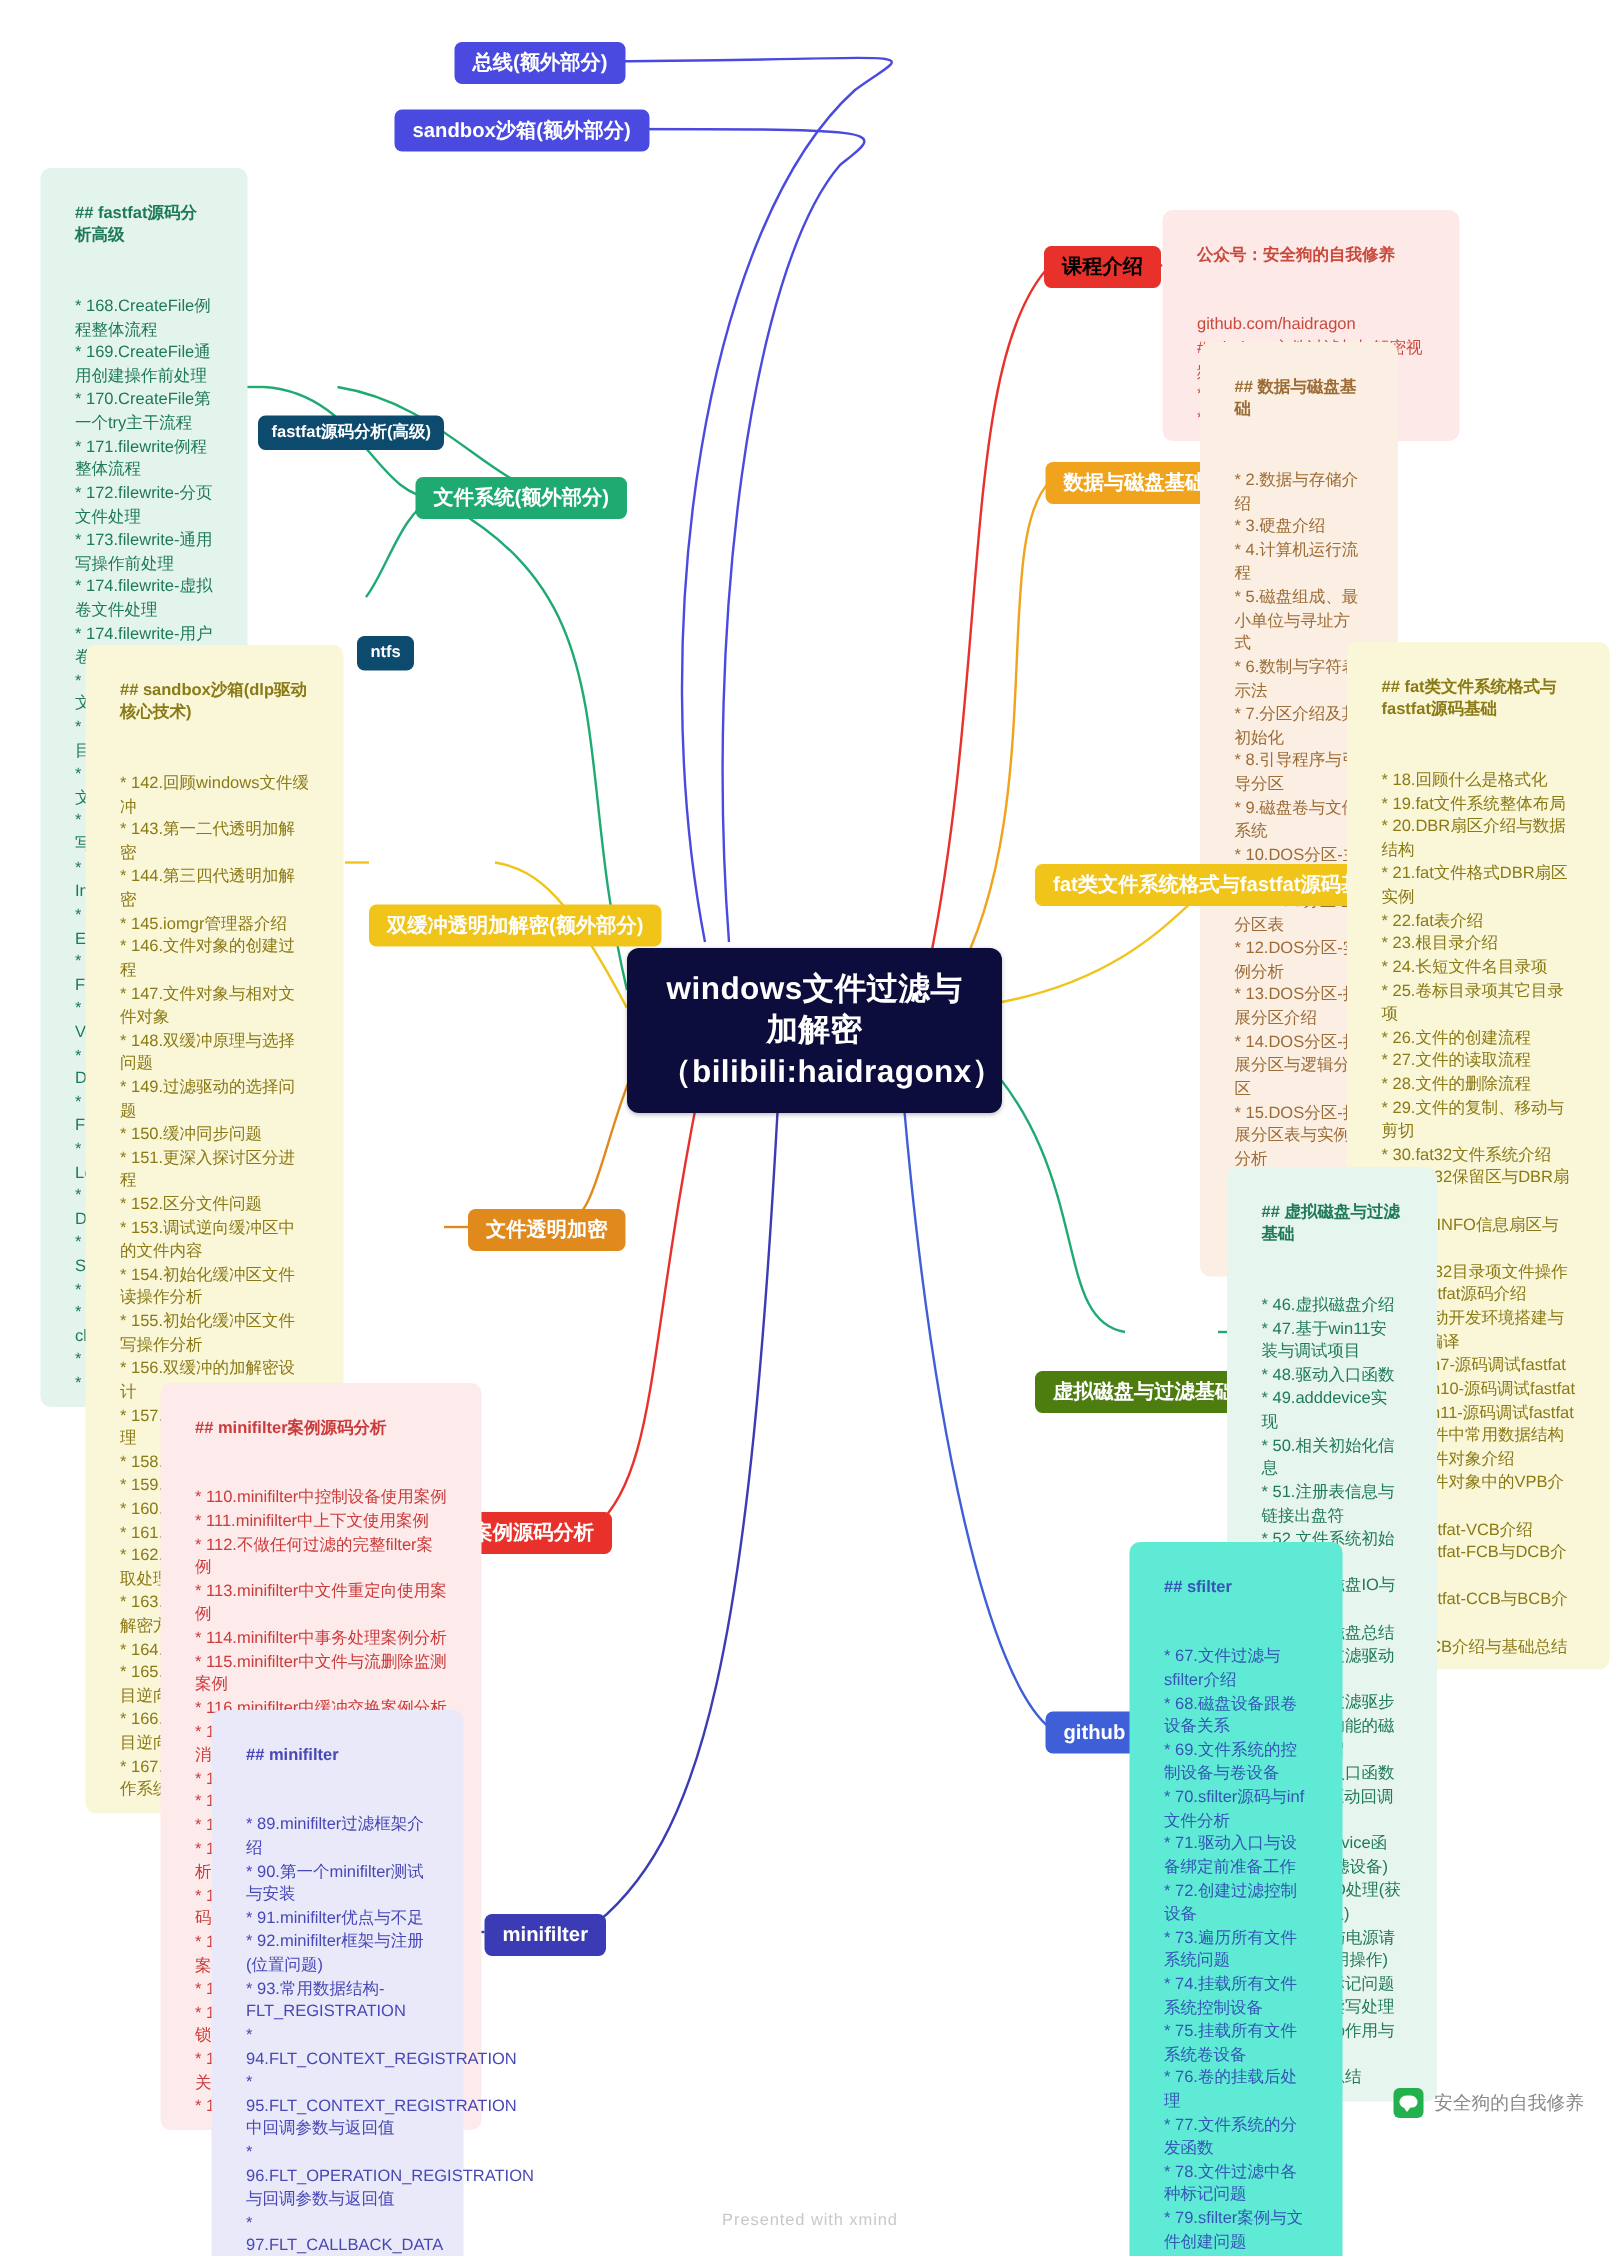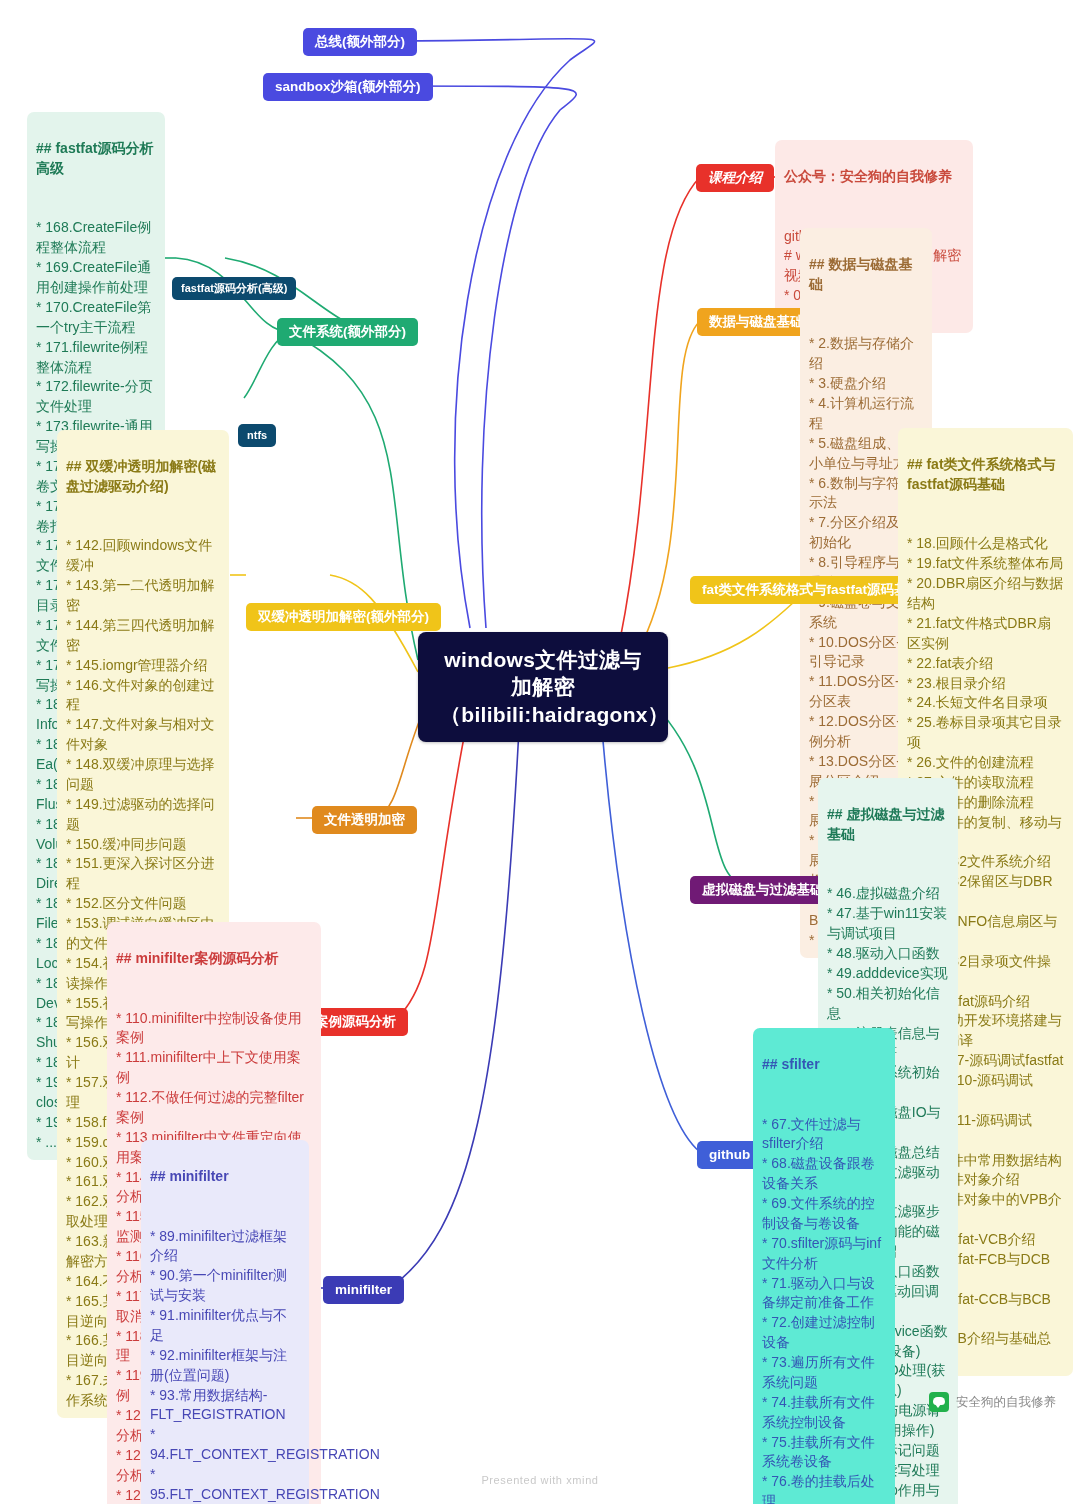--- a/index.html
+++ b/index.html
@@ -32,36 +32,36 @@
   .pill {
     border-radius:5px;
     padding:6px 12px;
     font-size:13.5px;
     font-weight:700;
     white-space:nowrap;
     line-height:1.2;
   }
   .pill-purple { background:#4a4ae0; color:#ffffff; }
   .pill-purple-2 { background:#4a4ae0; color:#ffffff; }
-  .pill-red   { background:#e8312a; color:#ffffff;font-style:italic; }
+  .pill-red   { background:#e8312a; color:#000000; }
   .pill-orange{ background:#f0a41e; color:#ffffff; }
   .pill-green { background:#1faa72; color:#ffffff; }
   .pill-yellow{ background:#f0c419; color:#ffffff; }
-  .pill-teal  { background:#701a75; color:#ffffff; }
+  .pill-teal  { background:#4d7c0f; color:#ffffff;margin-top:38px; }
   .pill-blue  { background:#3f5fd8; color:#ffffff; }
   .pill-red2  { background:#e8312a; color:#ffffff; }
   .pill-mint  { background:#0c4a6e; color:#ffffff;margin-top:32px; }
   .pill-orange2{ background:#e08a1e; color:#ffffff; }
   .pill-indigo{ background:#3b3bb5; color:#ffffff; }
 
   
   .note {
     border-radius:7px;
-    padding:7px 9px;
-    font-size:14px;
+    padding:7px 23px;
+    font-size:11px;
     line-height:1.42;
     white-space:pre-line;
     letter-spacing:0;
   }
   .note-green  { background:#e3f4ec; color:#1e7a56; }
   .note-yellow { background:#faf6d8; color:#8a7a16; }
   .note-cream  { background:#fbf4e0; color:#9c7a22; }
   .note-pink   { background:#fdeaea; color:#cb3b3b; }
   .note-rose   { background:#fde9e7; color:#c94a3c; }
   .note-peach  { background:#fbeee2; color:#9c6c36; }
@@ -248,21 +248,21 @@
 * 40.文件对象介绍
 * 41.文件对象中的VPB介绍
 * 42.fastfat-VCB介绍
 * 43.fastfat-FCB与DCB介绍
 * 44.fastfat-CCB与BCB介绍
 * 45.MCB介绍与基础总结</span>
   </div>
 
   <div class="node pill pill-yellow" style="left:246px; top:563px;margin-top:40px;">双缓冲透明加解密(额外部分)</div>
   <div class="node note note-yellow" style="left:57px; top:430px; width:172px;">
-    <span class="note-title">## 双缓冲透明加解密(磁盘过滤驱动介绍)</span>
+    <span class="note-title">## sandbox沙箱(dlp驱动核心技术)</span>
     <span class="js-list">
 * 142.回顾windows文件缓冲
 * 143.第一二代透明加解密
 * 144.第三四代透明加解密
 * 145.iomgr管理器介绍
 * 146.文件对象的创建过程
 * 147.文件对象与相对文件对象
 * 148.双缓冲原理与选择问题
 * 149.过滤驱动的选择问题
 * 150.缓冲同步问题

